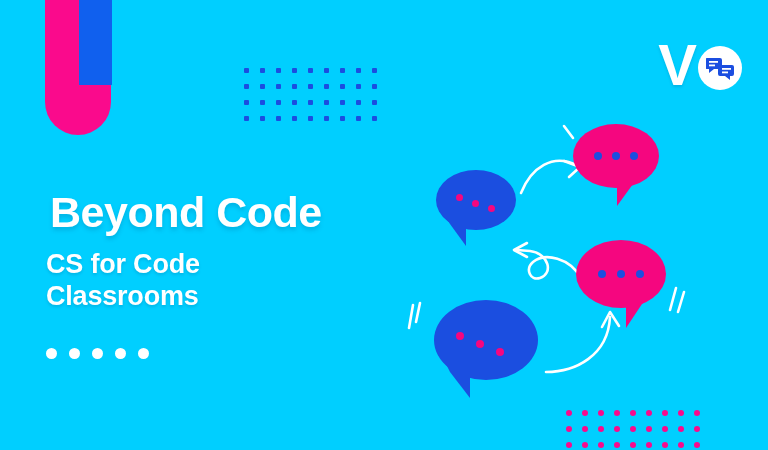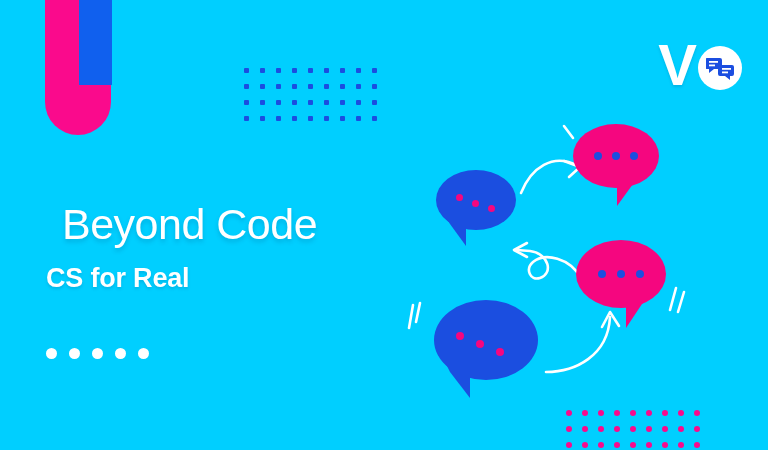--- a/index.html
+++ b/index.html
@@ -80,25 +80,25 @@
   .wm-o svg { position:absolute; left:8px; top:9px; }
 
   
   .headline {
     position:absolute;
     left:46px; top:186px;
     color:#ffffff;
   }
   .title {
     font-size:43px;
-    font-weight:normal;
+    font-weight:bold;
     line-height:1.05;
     letter-spacing:-0.5px;
     text-shadow: 0 3px 4px rgba(0,90,140,0.25);
-    margin:16px;
+    margin:4px;
     white-space:nowrap;
   }
   .subtitle {
     margin:14px 0 0 0;
     font-size:27px;
     font-weight:bold;
     line-height:1.18;
     letter-spacing:-0.2px;
     text-shadow: 0 2px 3px rgba(0,90,140,0.22);
   }
@@ -291,21 +291,22 @@
         <rect x="3" y="9.5" width="6" height="1.8" fill="#ffffff"></rect>
         <rect x="16" y="13" width="9" height="1.8" fill="#ffffff"></rect>
         <rect x="16" y="16.5" width="6" height="1.8" fill="#ffffff"></rect>
       </svg>
     </span>
   </div>
 
   <div class="headline">
     <h1 class="title">Beyond Code</h1>
     <div class="subtitle">
-      <span class="line">CS for Real</span>
+      <span class="line">CS for Code</span>
+      <span class="line">Classrooms</span>
     </div>
   </div>
 
   <div class="dotrow">
       <span></span>
       <span></span>
       <span></span>
       <span></span>
       <span></span>
     </div>

